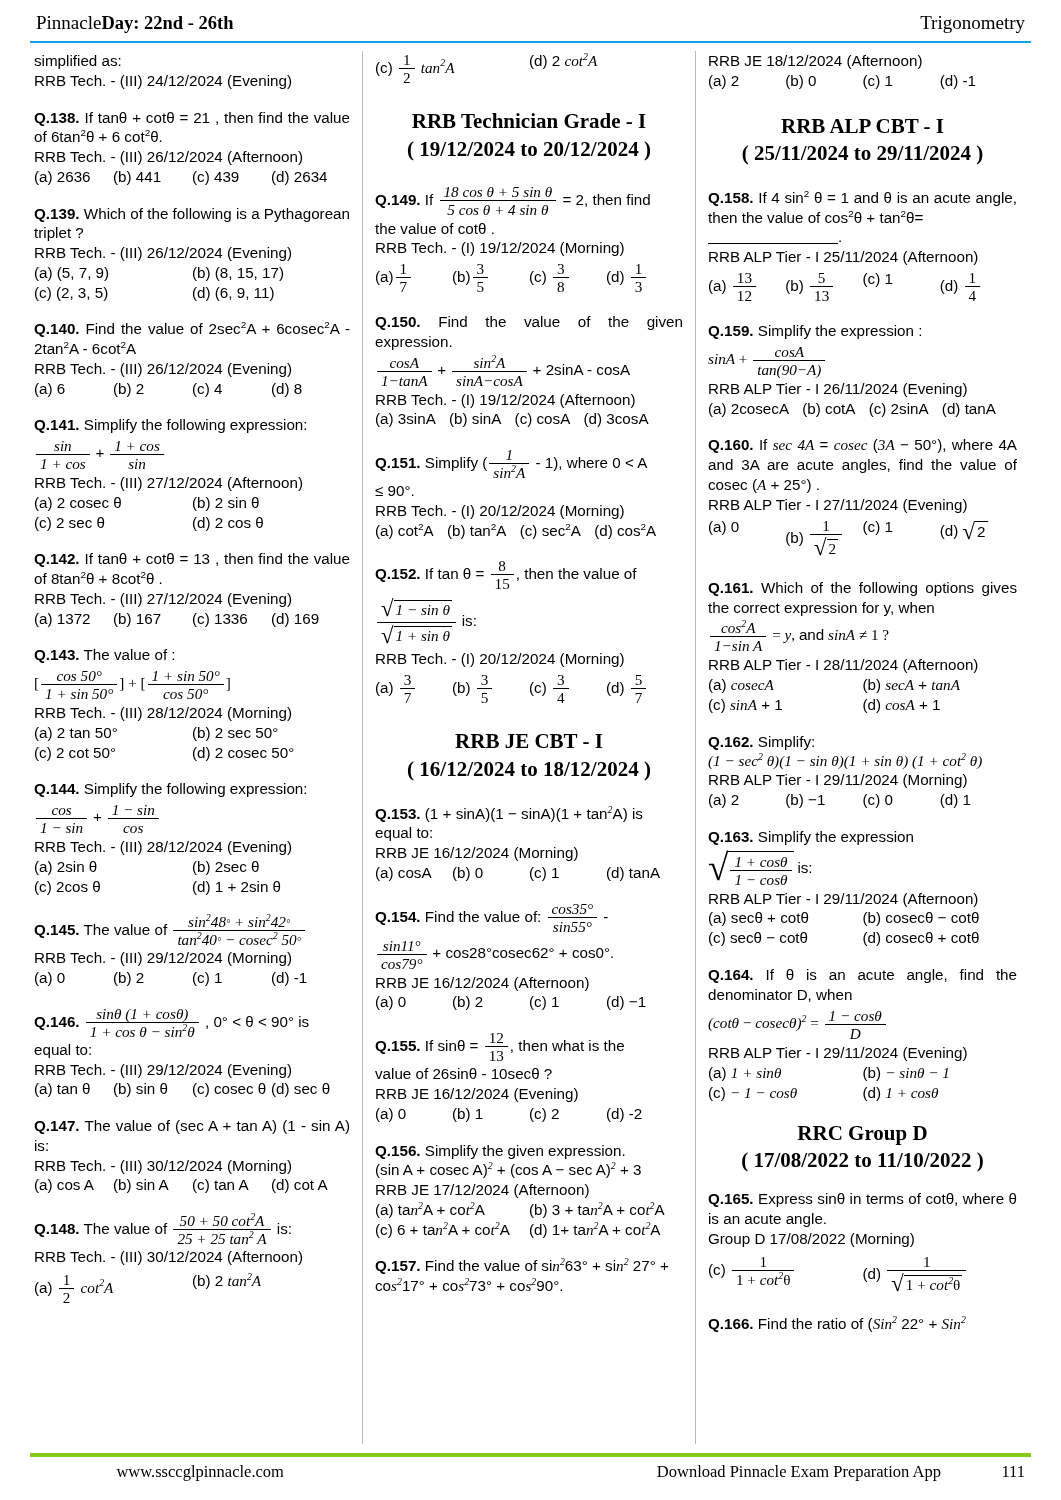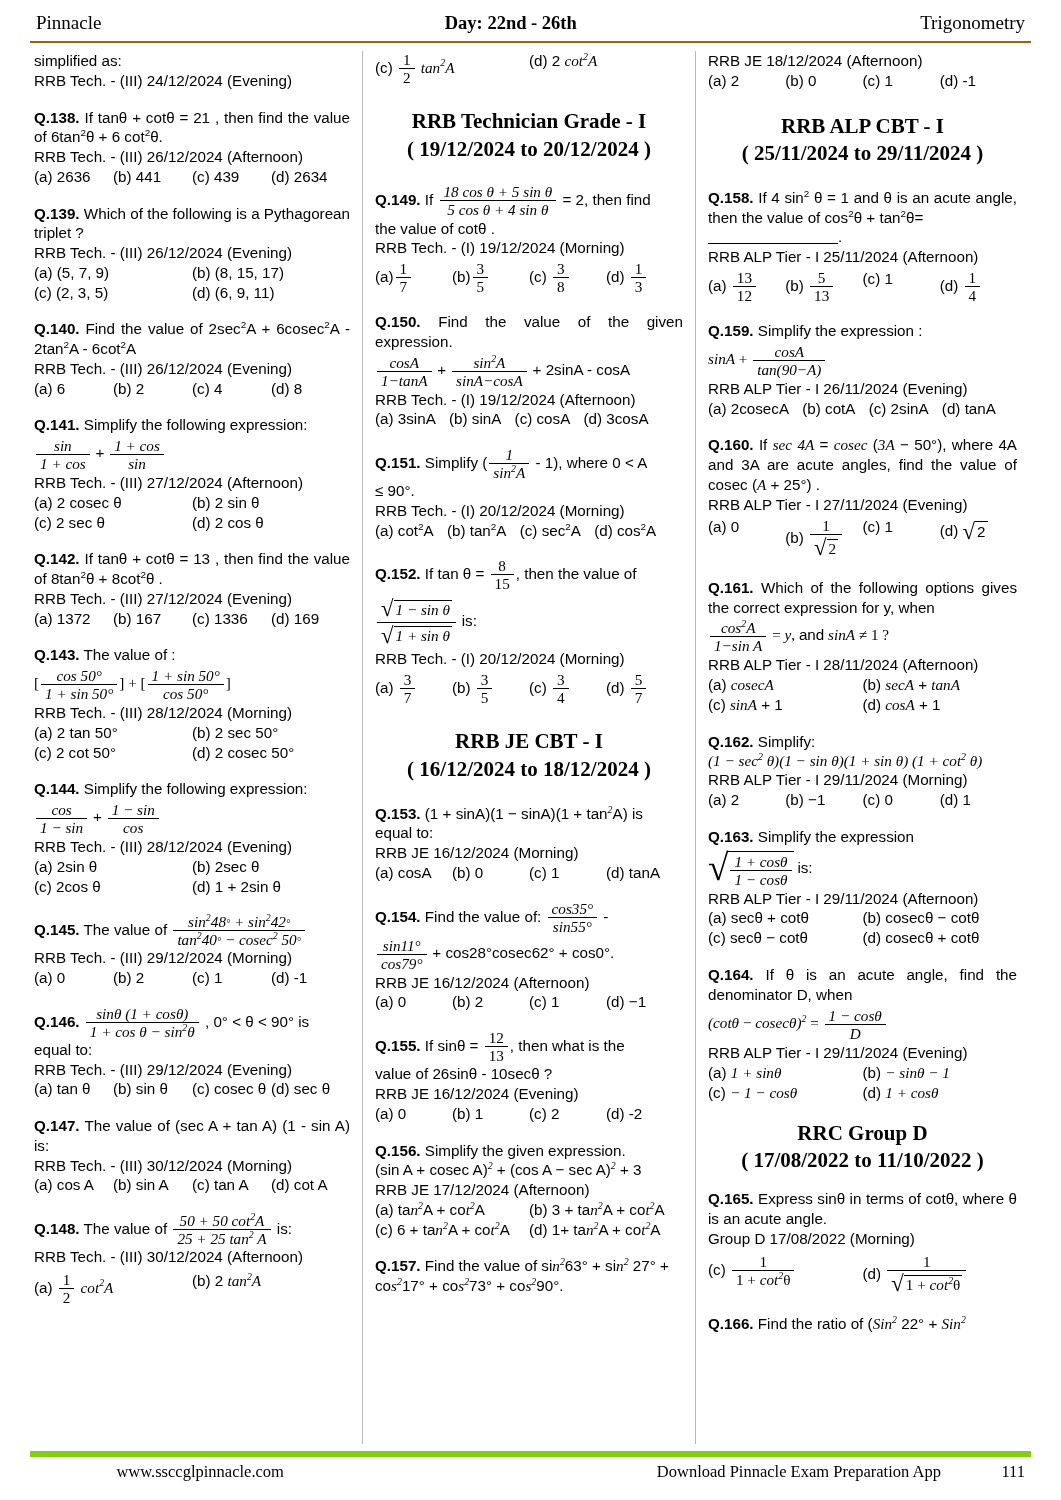--- a/index.html
+++ b/index.html
@@ -21,30 +21,30 @@
   }
 
   
   .header {
     display: flex;
     align-items: baseline;
     justify-content: space-between;
     font-family: "Liberation Serif", serif;
     font-size: 19px;
     padding: 0 6px 7px 6px;
-    border-bottom: 2px solid #a16207;
-  }
-  .header .hdr-mid   { flex: 1 1 auto; text-align: center; font-weight: bold; font-size: 18.5px; }
+    border-bottom: 2px solid #0ea5e9;
+  }
+  .header .hdr-mid   { flex: 1 1 auto; text-align: left; font-weight: bold; font-size: 18.5px; }
 
   
   .footer {
     position: absolute;
     left: 30px; right: 30px;
     bottom: 18px;
-    border-top: 6px solid #84cc16;
+    border-top: 4px solid #84cc16;
     padding-top: 5px;
     font-family: "Liberation Serif", serif;
     font-size: 16.5px;
     display: flex;
     align-items: baseline;
   }
   .footer .f-left  { width: 34%; text-align: center; }
   .footer .f-mid   { flex: 1; text-align: right; }
   .footer .f-right { width: 9%; text-align: right; padding-right: 6px; font-family: Liberation Serif, serif; }
 

